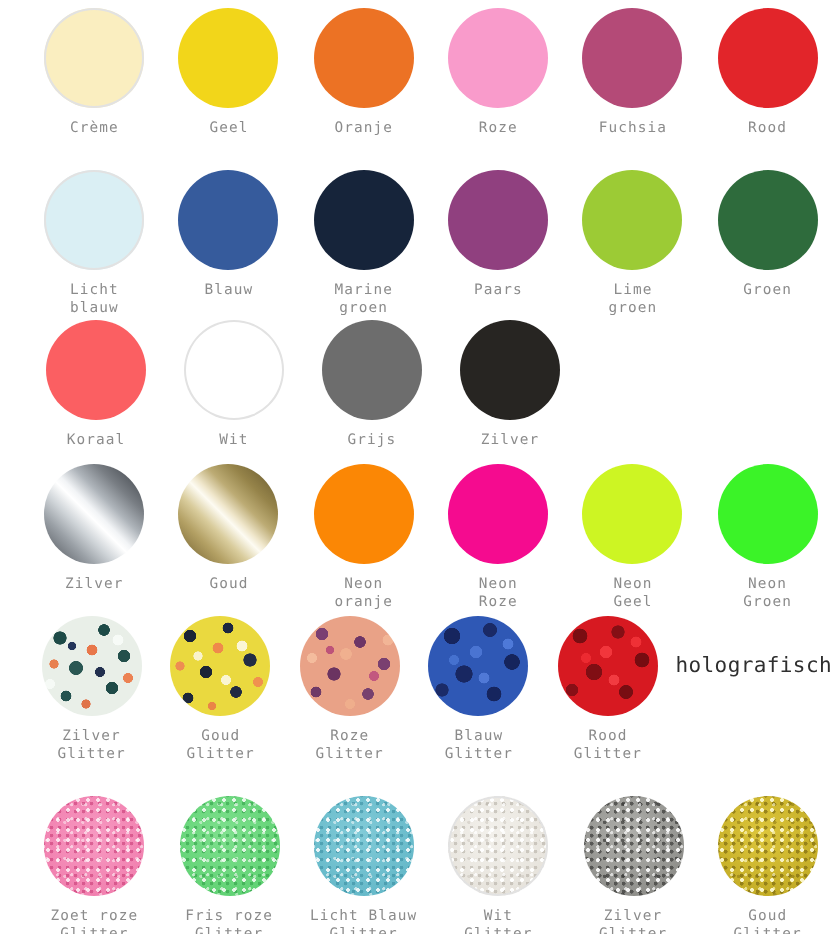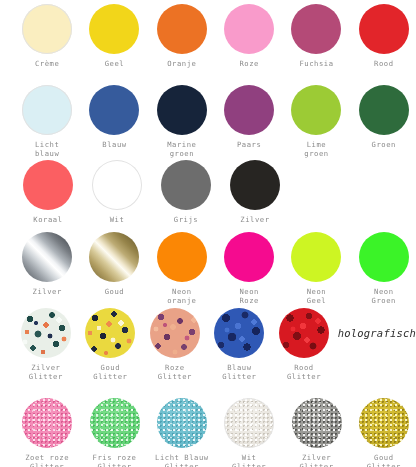--- a/index.html
+++ b/index.html
@@ -61,21 +61,20 @@
     display: flex;
     align-items: center;
     height: 50px;
   }
   .text-only-label {
     font-size: 10.5px;
     letter-spacing: 0.2px;
     color: #2f2f2f;
     text-align: center;
     font-family: "DejaVu Sans Mono", "Liberation Mono", monospace;
-    font-style: italic;
   }
 
   
   .fin-metal-silver {
     background-image:
       linear-gradient(45deg,
         #4a4e53 0%, #6f747a 12%, #9aa0a6 24%, #cfd4d8 36%,
         #ffffff 47%, #f2f4f6 52%, #aeb4ba 63%, #787d83 76%,
         #555a60 88%, #3c4045 100%);
   }

